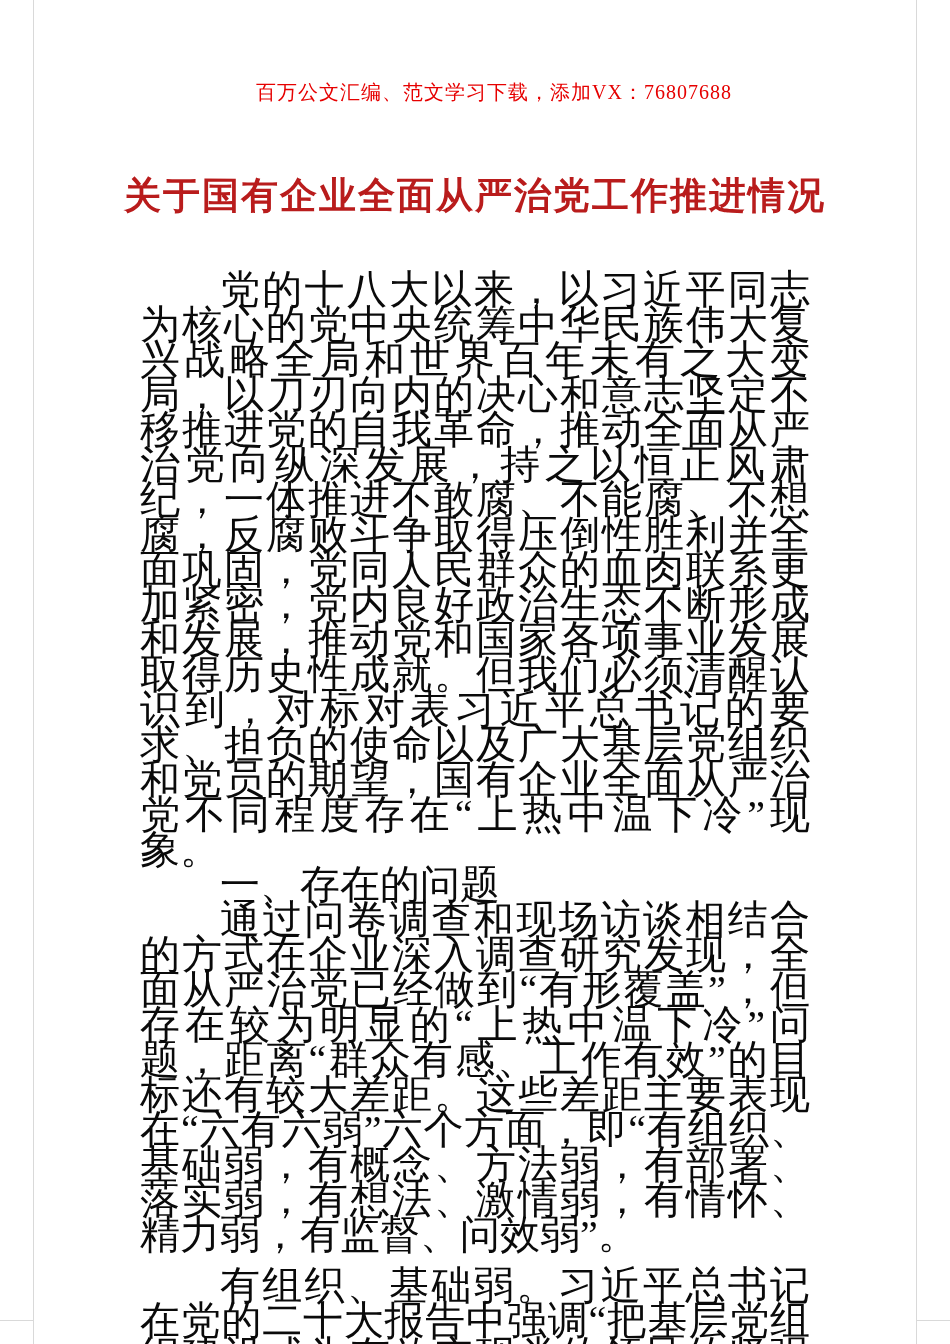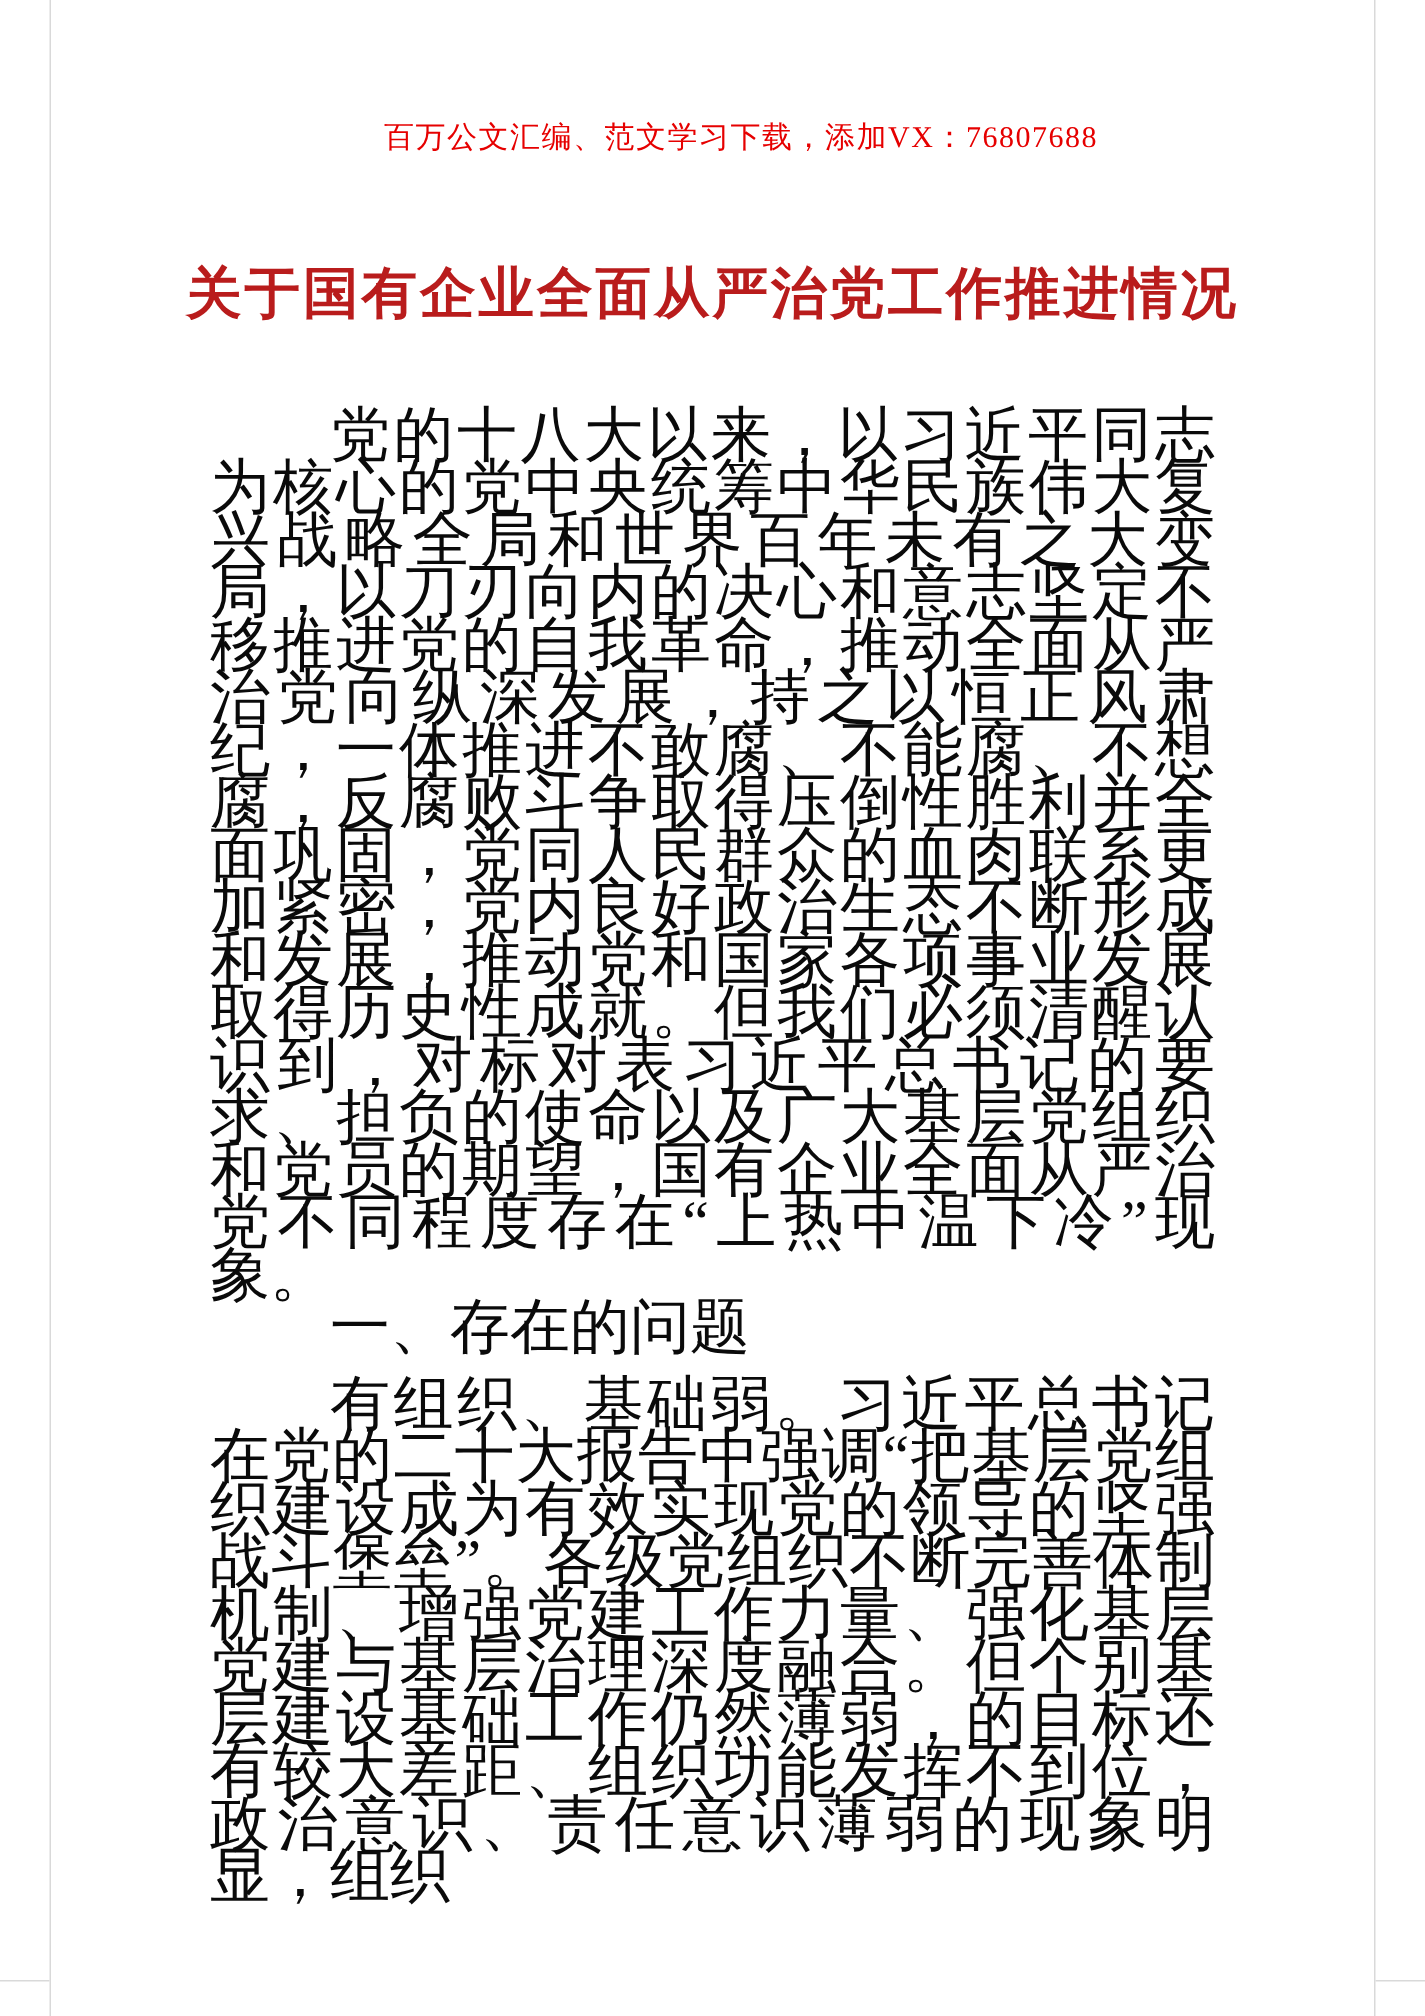--- a/index.html
+++ b/index.html
@@ -84,16 +84,17 @@
 
   <div class="notice" style="color: rgb(230, 0, 0); padding-left: 38px;">百万公文汇编、范文学习下载，添加VX：76807688</div>
 
   <h1 class="doc-title">
     <span>关于国有企业全面从严治党工作推进情况</span>
   </h1>
 
   <div class="doc-body">
     <p>党的十八大以来，以习近平同志为核心的党中央统筹中华民族伟大复兴战略全局和世界百年未有之大变局，以刀刃向内的决心和意志坚定不移推进党的自我革命，推动全面从严治党向纵深发展，持之以恒正风肃纪，一体推进不敢腐、不能腐、不想腐，反腐败斗争取得压倒性胜利并全面巩固，党同人民群众的血肉联系更加紧密，党内良好政治生态不断形成和发展，推动党和国家各项事业发展取得历史性成就。但我们必须清醒认识到，对标对表习近平总书记的要求、担负的使命以及广大基层党组织和党员的期望，国有企业全面从严治党不同程度存在“上热中温下冷”现象。</p>
     <p>一、存在的问题</p>
+    <p>通过问卷调查和现场访谈相结合的方式在企业深入调查研究发现，全面从严治党已经做到“有形覆盖”，但存在较为明显的“上热中温下冷”问题，距离“群众有感、工作有效”的目标还有较大差距。这些差距主要表现在“六有六弱”六个方面，即“有组织、基础弱，有概念、方法弱，有部署、落实弱，有想法、激情弱，有情怀、精力弱，有监督、问效弱”。</p>
     <p class="gap-before">有组织、基础弱。习近平总书记在党的二十大报告中强调“把基层党组织建设成为有效实现党的领导的坚强战斗堡垒”。各级党组织不断完善体制机制、增强党建工作力量、强化基层党建与基层治理深度融合。但个别基层建设基础工作仍然薄弱，的目标还有较大差距、组织功能发挥不到位，政治意识、责任意识薄弱的现象明显，组织</p>
   </div>
 
 </div>
 
 </body></html>

